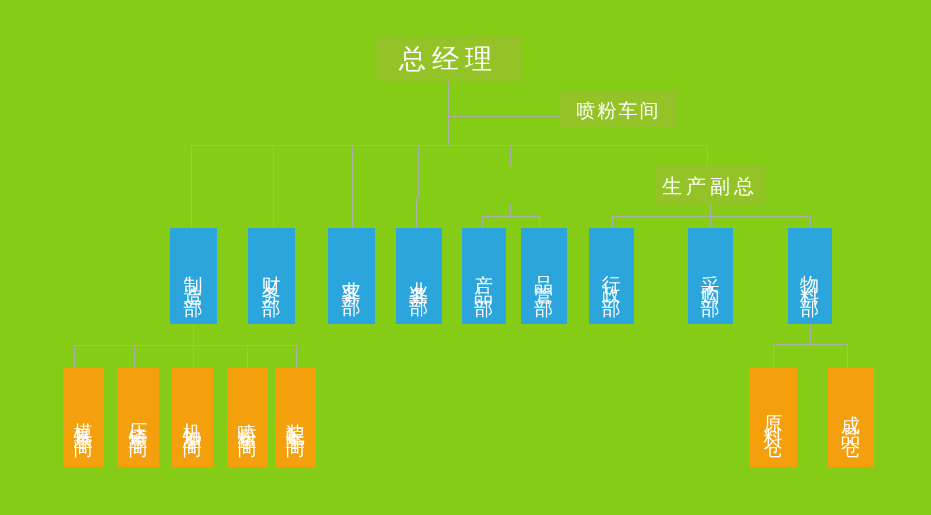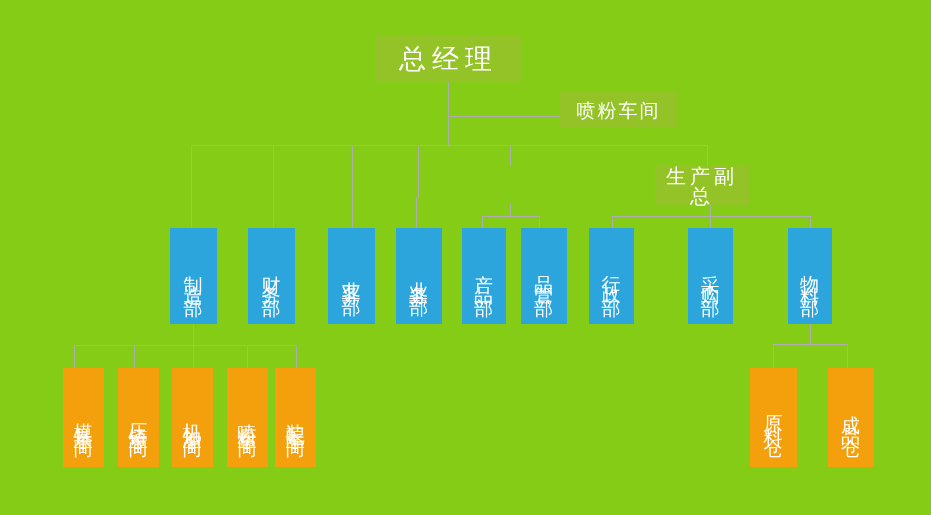--- a/index.html
+++ b/index.html
@@ -20,21 +20,21 @@
   }
   .v3 span { letter-spacing:11px; }
   .v4 span { letter-spacing:5px; }
   .v3w span{ letter-spacing:12px; }
   .ln { position:absolute; background:#ADADAD; }
 
   
   .pos-gm   { left:375px; top:36px;  width:147px; height:46px; font-size:27px; letter-spacing:6px; }
   .pos-mgr  { left:560px; top:92px;  width:117px; height:36px; font-size:19px; letter-spacing:2px; }
   .pos-tech { left:464px; top:166px; width:92px;  height:39px; font-size:20px; letter-spacing:1px; }
-  .pos-prod { left:655px; top:166px; width:94px; height:39px; font-size:20px; letter-spacing:4px;font-family:Liberation Serif, serif; }
+  .pos-prod { left:655px; top:166px; width:110px; height:39px; font-size:20px; letter-spacing:4px;font-family:Liberation Serif, serif; }
 
   
   .brow { top:228px; height:96px; font-size:19px; }
   .pos-b1 { left:170px; width:47px; }
   .pos-b2 { left:248px; width:47px; }
   .pos-b3 { left:328px; width:47px; }
   .pos-b4 { left:396px; width:46px; }
   .pos-b5 { left:462px; width:44px; }
   .pos-b6 { left:521px; width:46px; }
   .pos-b7 { left:589px; width:45px; }

